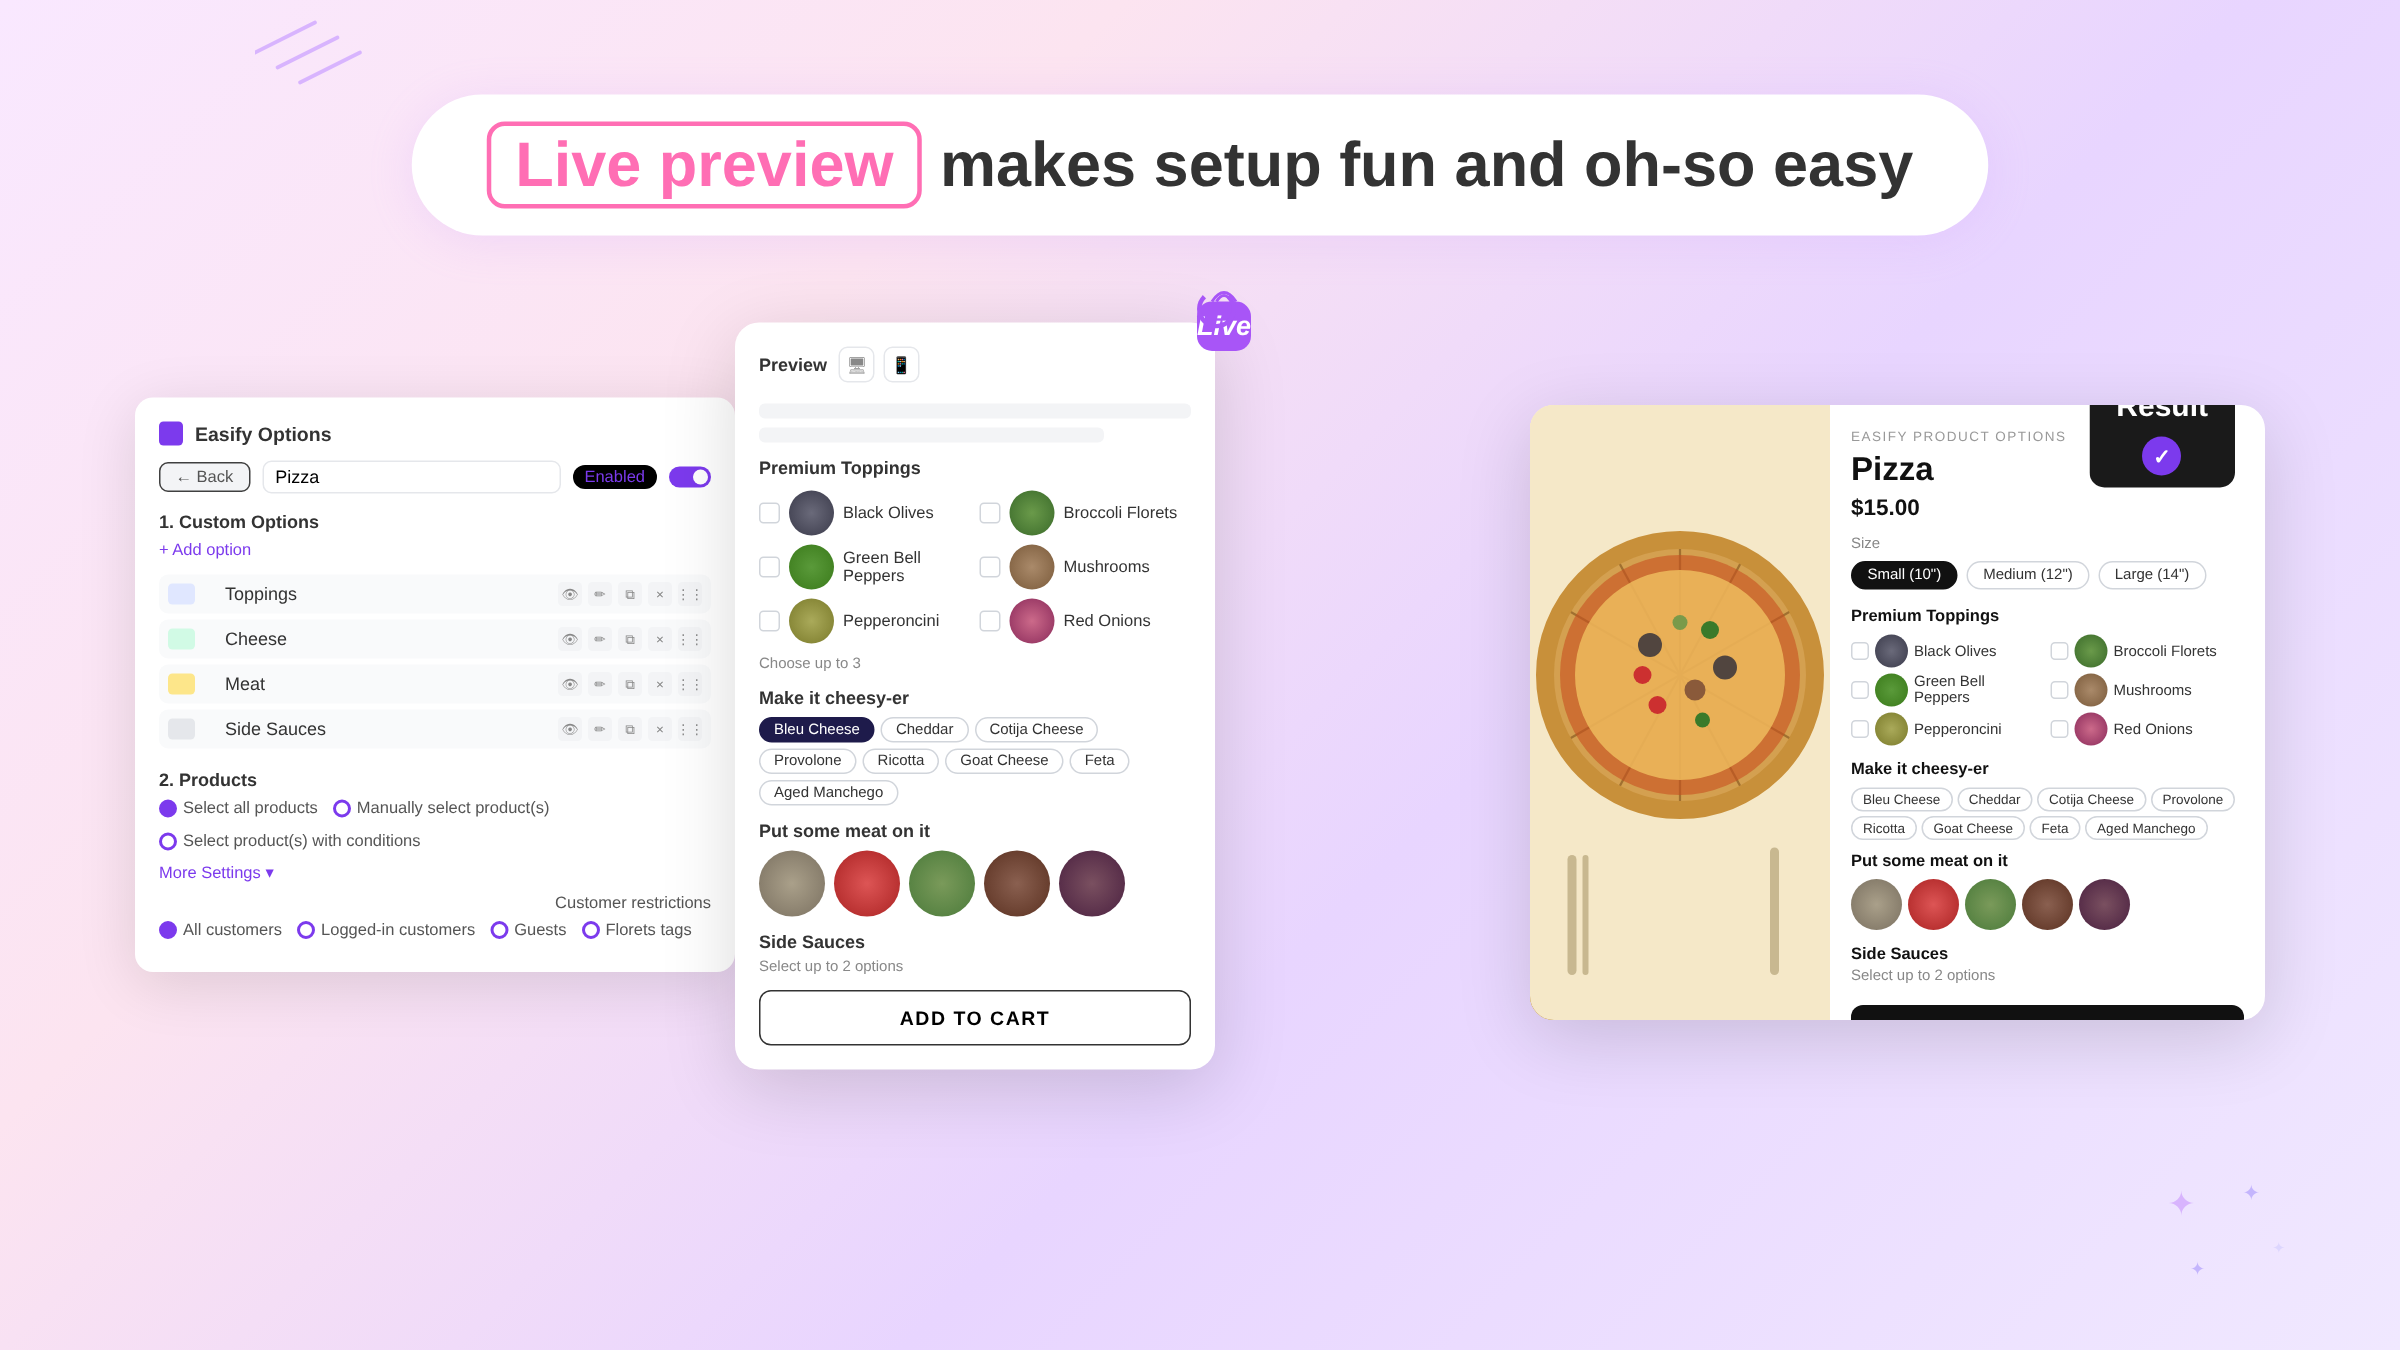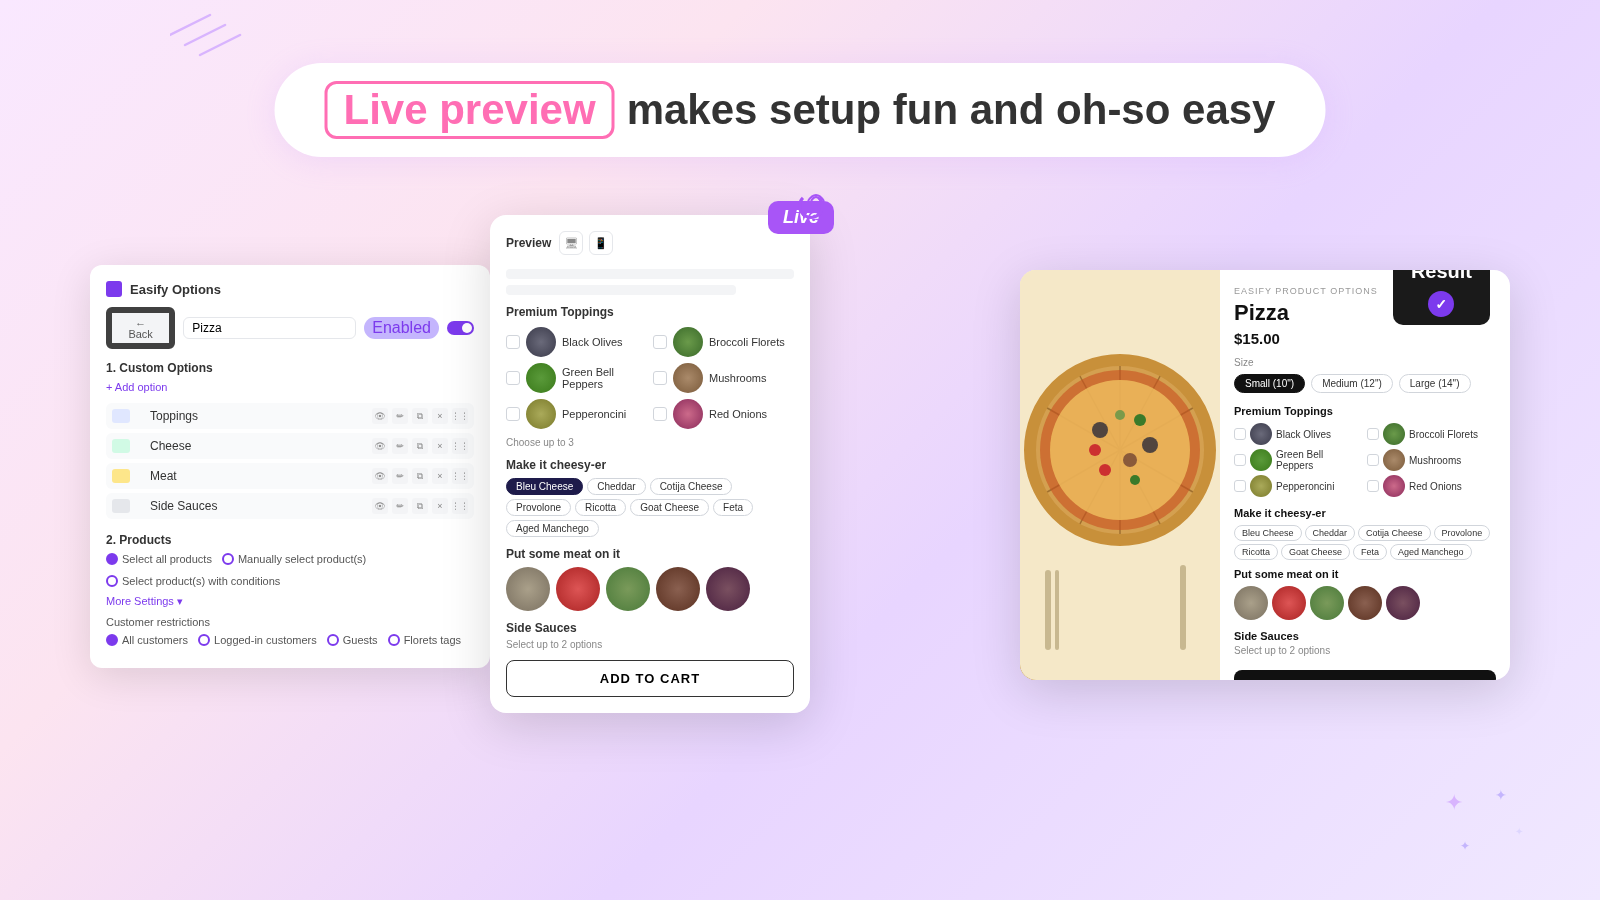--- a/index.html
+++ b/index.html
@@ -69,38 +69,38 @@
     .admin-nav {
       display: flex;
       align-items: center;
       gap: 8px;
       margin-bottom: 12px;
     }
     .back-btn {
       font-size: 11px;
       color: #555;
       background: #f3f4f6;
-      border: 6px solid #404040;
+      border: 1px solid #404040;
       border-radius: 6px;
       padding: 3px 10px;
       cursor: pointer;
     }
     .pizza-input {
       border: 1px solid #e5e7eb;
       border-radius: 6px;
       padding: 3px 8px;
       font-size: 12px;
       flex: 1;
     }
     .enabled-badge {
-      background: #c4b5fd;
+      background: #000000;
       color: #7c3aed;
       border-radius: 20px;
       padding: 2px 8px;
-      font-size: 16px;
+      font-size: 11px;
       text-align: right;
     }
     .toggle {
       width: 28px; height: 14px;
       background: #7c3aed;
       border-radius: 7px;
       position: relative;
     }
     .toggle::after {
       content: '';
@@ -490,21 +490,21 @@
         <div class="radio-dot empty"></div>
         <span>Manually select product(s)</span>
       </div>
       <div class="radio-item">
         <div class="radio-dot empty"></div>
         <span>Select product(s) with conditions</span>
       </div>
     </div>
     <div class="more-settings">More Settings ▾</div>
     <div class="customer-section">
-      <div style="font-size:11px;color:#555;margin-bottom:0;">Customer restrictions</div>
+      <div style="font-size:11px;color:#555;margin-bottom:0;text-align:right;">Customer restrictions</div>
       <div class="radio-group">
         <div class="radio-item">
           <div class="radio-dot"></div>
           <span>All customers</span>
         </div>
         <div class="radio-item">
           <div class="radio-dot empty"></div>
           <span>Logged-in customers</span>
         </div>
         <div class="radio-item">
@@ -522,21 +522,21 @@
 
 <div class="preview-panel" style="position:absolute;">
   <div style="position:relative;">
     <div class="preview-header">
       <span class="preview-label">Preview</span>
       <div class="preview-icons">
         <div class="preview-icon-btn">🖥</div>
         <div class="preview-icon-btn">📱</div>
       </div>
     </div>
-    <div class="live-badge" style="position:absolute;top:-30px;right:-40px;background:#a855f7;color:white;font-weight:800;font-size:18px;padding:6px 15px;border-radius:10px;font-style:italic;">
+    <div class="live-badge" style="position:absolute;top:-30px;right:-40px;background:#a855f7;color:white;font-weight:800;font-size:18px;padding:6px 0;border-radius:10px;font-style:italic;">
       <span>Live</span>
       <svg style="position:absolute;top:-14px;right:8px;" width="20" height="16" viewBox="0 0 20 16">
         <path d="M2 14 Q10 2 18 14" stroke="#a855f7" stroke-width="2" fill="none"></path>
         <path d="M5 14 Q10 6 15 14" stroke="#a855f7" stroke-width="2" fill="none"></path>
       </svg>
     </div>
   </div>
   
   <div class="preview-product-bar"></div>
   <div class="preview-product-bar medium"></div>

